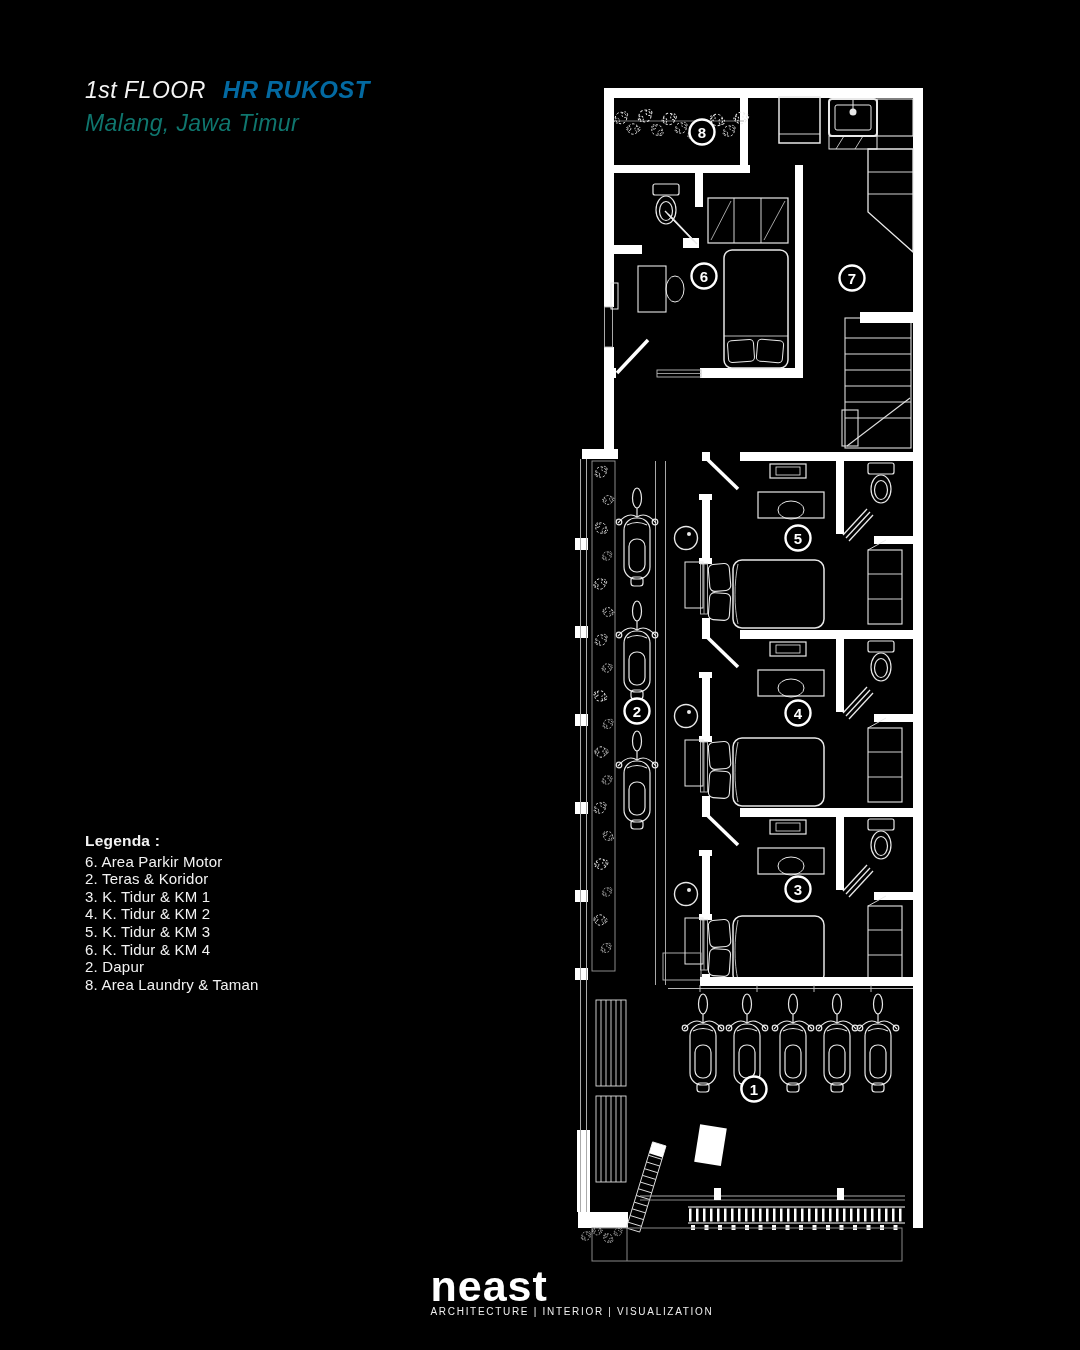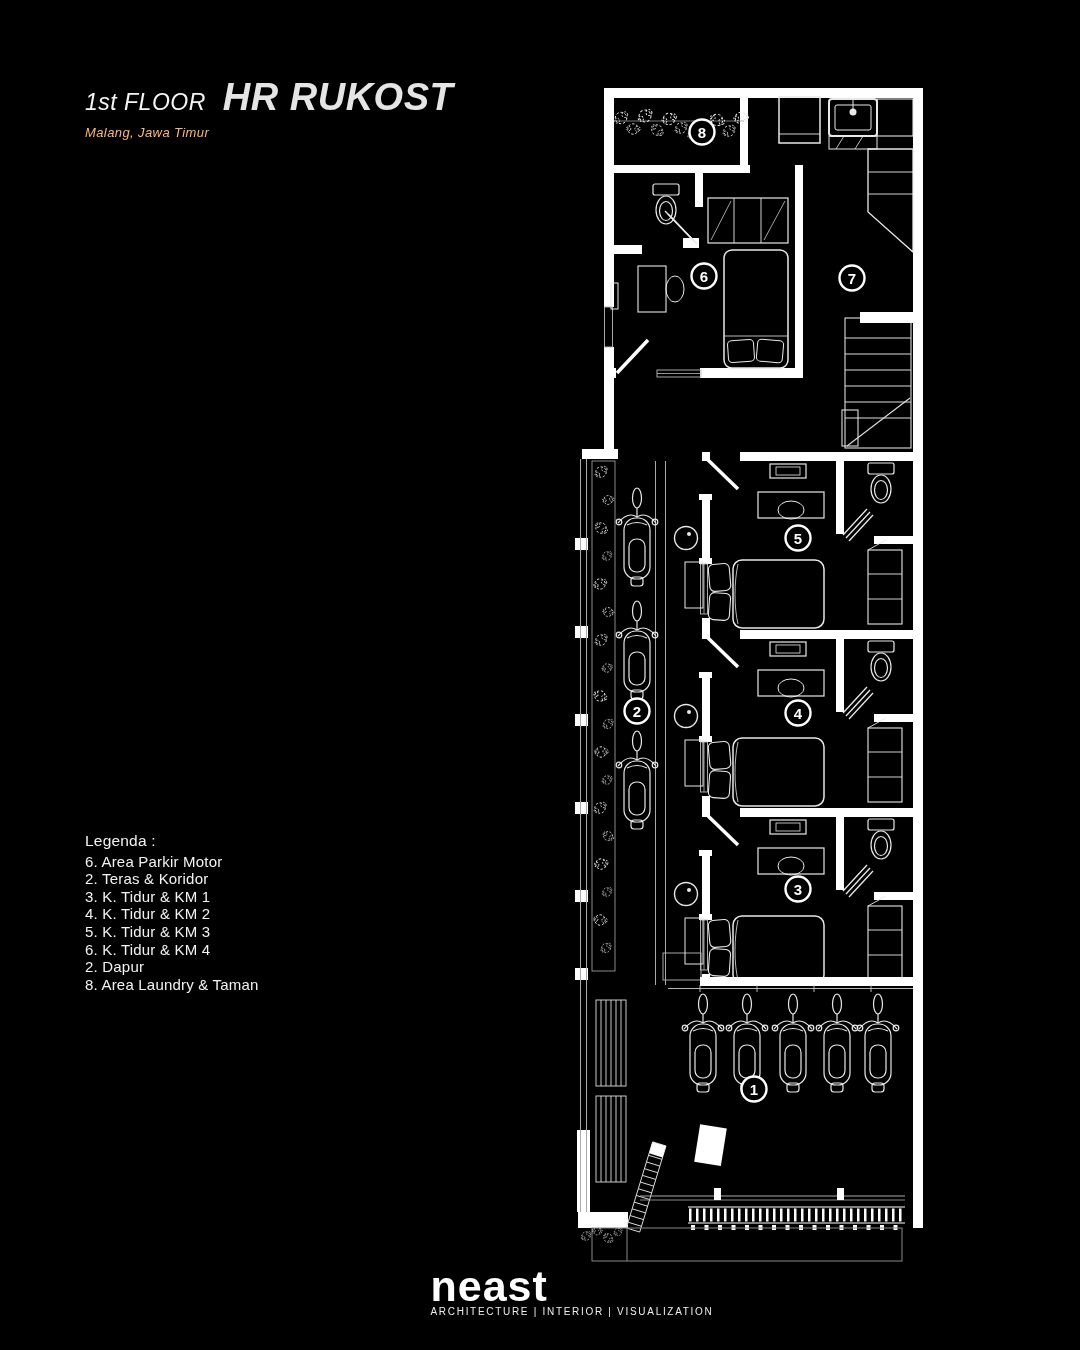--- a/index.html
+++ b/index.html
@@ -1,24 +1,24 @@
 <!DOCTYPE html>
 <html><head>
 <meta charset="utf-8">
 <style>
   html,body{margin:0;padding:0;background:#000;}
   body{width:1080px;height:1350px;position:relative;overflow:hidden;
        font-family:"Liberation Sans",sans-serif;color:#fff;}
   .title-block{position:absolute;left:85px;top:76px;}
   .title-line{display:flex;align-items:baseline;gap:17px;font-style:italic;white-space:nowrap;}
   .floor-label{font-size:23px;letter-spacing:.5px;color:#f5f5f5;}
-  .project-name{font-size:38px;font-weight:bold;letter-spacing:.5px;color:#e5e5e5;}
-  .location{font-style:italic;font-size:13px;margin-top:6px;letter-spacing:.4px;color:#fdba74;}
+  .project-name{font-size:24px;font-weight:bold;letter-spacing:.5px;color:#0369a1;}
+  .location{font-style:italic;font-size:23px;margin-top:6px;letter-spacing:.4px;color:#0f766e;}
   .legend{position:absolute;left:85px;top:832px;font-size:15px;line-height:17.6px;letter-spacing:.2px;color:#f2f2f2;}
-  .legend-heading{font-weight:normal;margin-bottom:3px;font-size:15.5px;}
+  .legend-heading{font-weight:bold;margin-bottom:3px;font-size:15.5px;}
   svg.plan{position:absolute;left:0;top:0;}
   .logo{position:absolute;left:572px;top:1268px;transform:translateX(-50%);text-align:left;}
   .wordmark{font-size:43px;font-weight:bold;letter-spacing:1px;line-height:36px;color:#fff;}
   .tagline{font-size:10px;letter-spacing:1.7px;margin-top:2px;color:#eee;white-space:nowrap;}
 </style>
 </head>
 <body>
 
 <div class="title-block">
   <div class="title-line">

